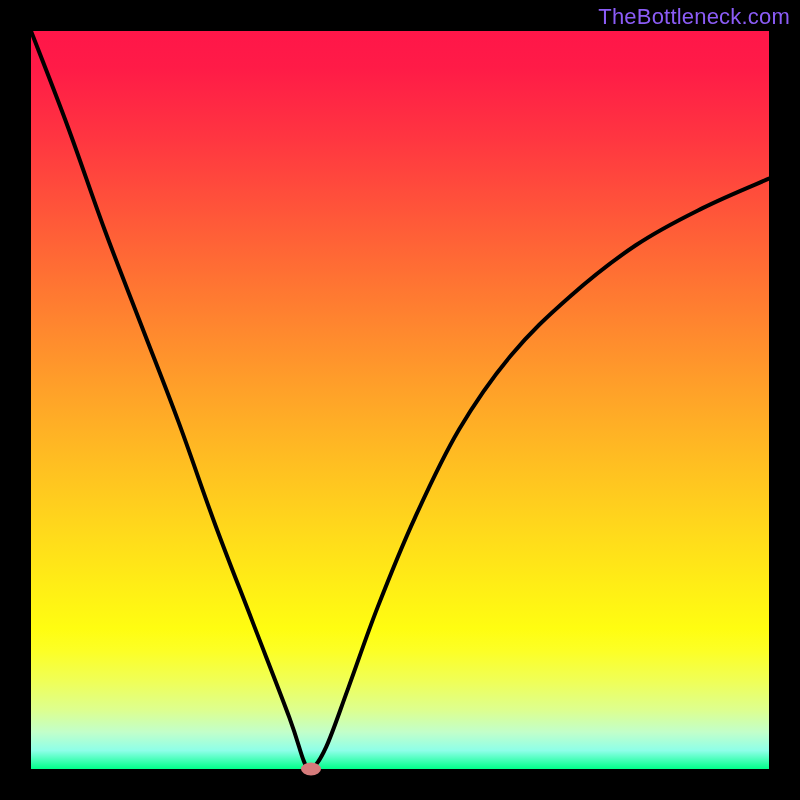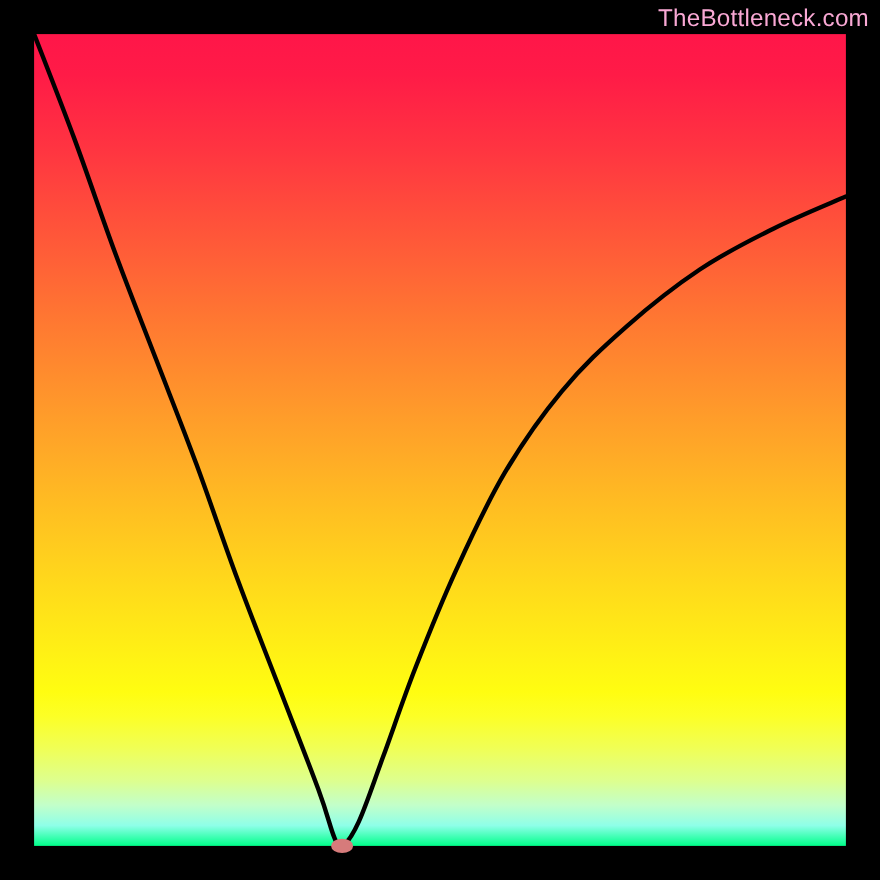--- a/index.html
+++ b/index.html
@@ -42,21 +42,21 @@
       #ddff8f 92%,
       #c2ffca 95%,
       #8effe8 97.5%,
       #00ff8a 100%
     );
   }
   .watermark {
     position: absolute;
     top: 4px;
     right: 10px;
-    color: #f9a8d4;
+    color: #8b5cf6;
     font-size: 22px;
     font-weight: 500;
     letter-spacing: 0.2px;
     user-select: none;
   }
   .curve-svg {
     position: absolute;
     top: 0;
     left: 0;
     width: 738px;

